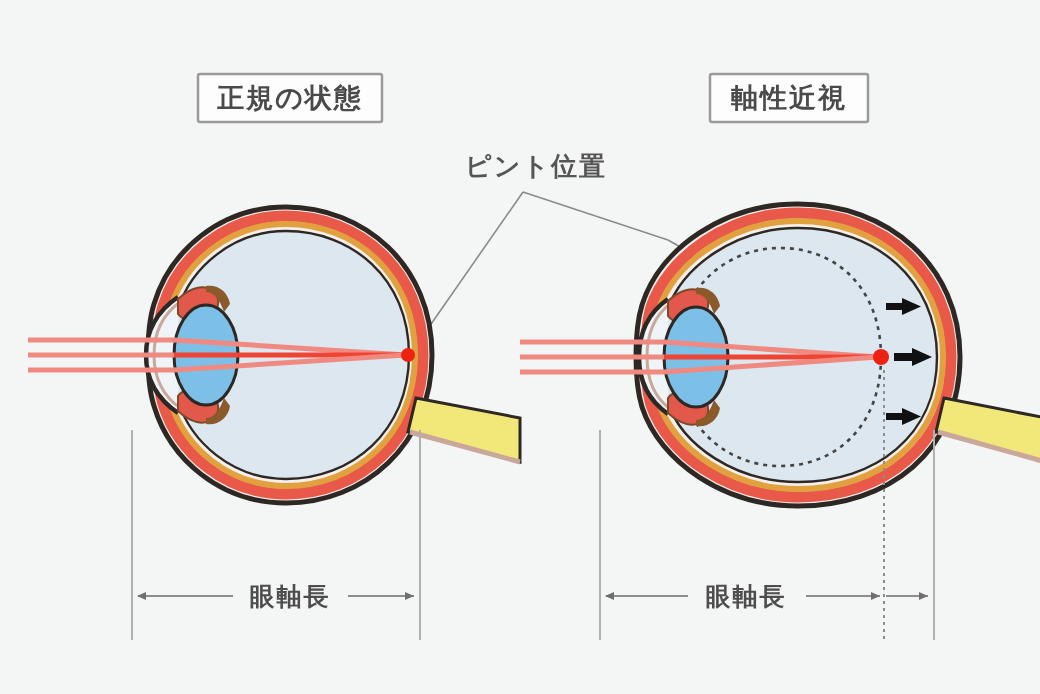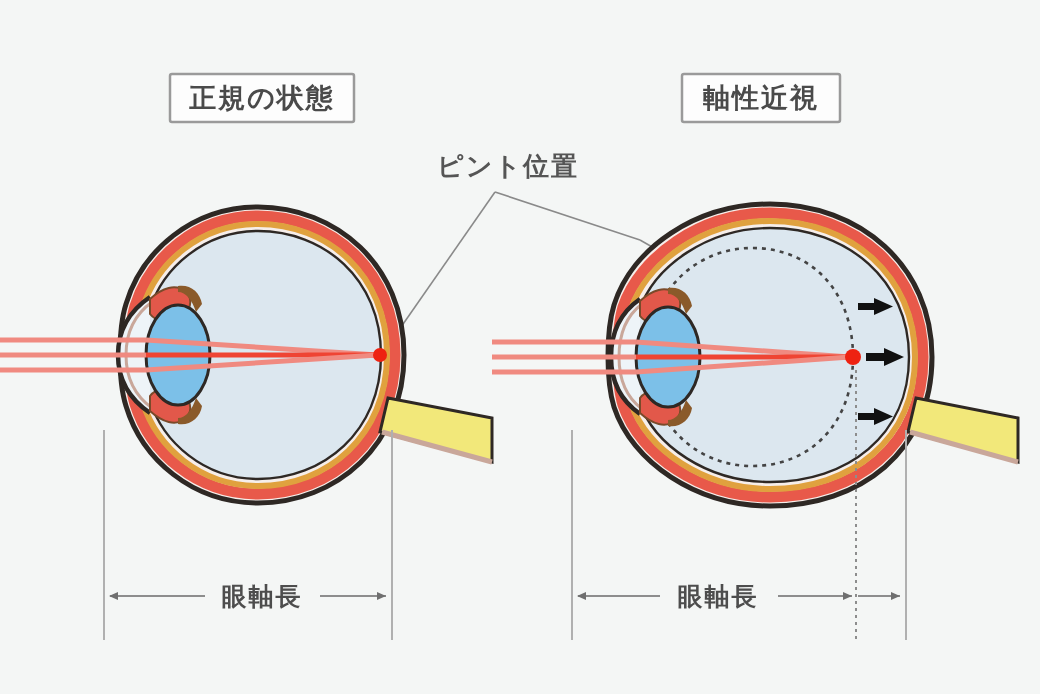--- a/index.html
+++ b/index.html
@@ -2,21 +2,21 @@
 <html><head>
 <meta charset="utf-8">
 <style>
   html,body{margin:0;padding:0;}
   body{
     width:1040px;height:694px;
     background:#f4f6f5;
     font-family:"DejaVu Sans","Liberation Sans",sans-serif;
     overflow:hidden;position:relative;
   }
-  #stage{position:absolute;inset:0;}
+  #stage{position:absolute;inset:0;padding-left:28px;}
   svg{display:block;width:1040px;height:694px;}
   .lbl-box-text{
     font-family:"DejaVu Sans","Liberation Sans",sans-serif;
     font-size:27px;font-weight:700;fill:#4a4a4a;
     letter-spacing:2px;
   }
   .annot-text{
     font-family:"DejaVu Sans","Liberation Sans",sans-serif;
     font-size:26px;font-weight:700;fill:#555;letter-spacing:2px;
   }

